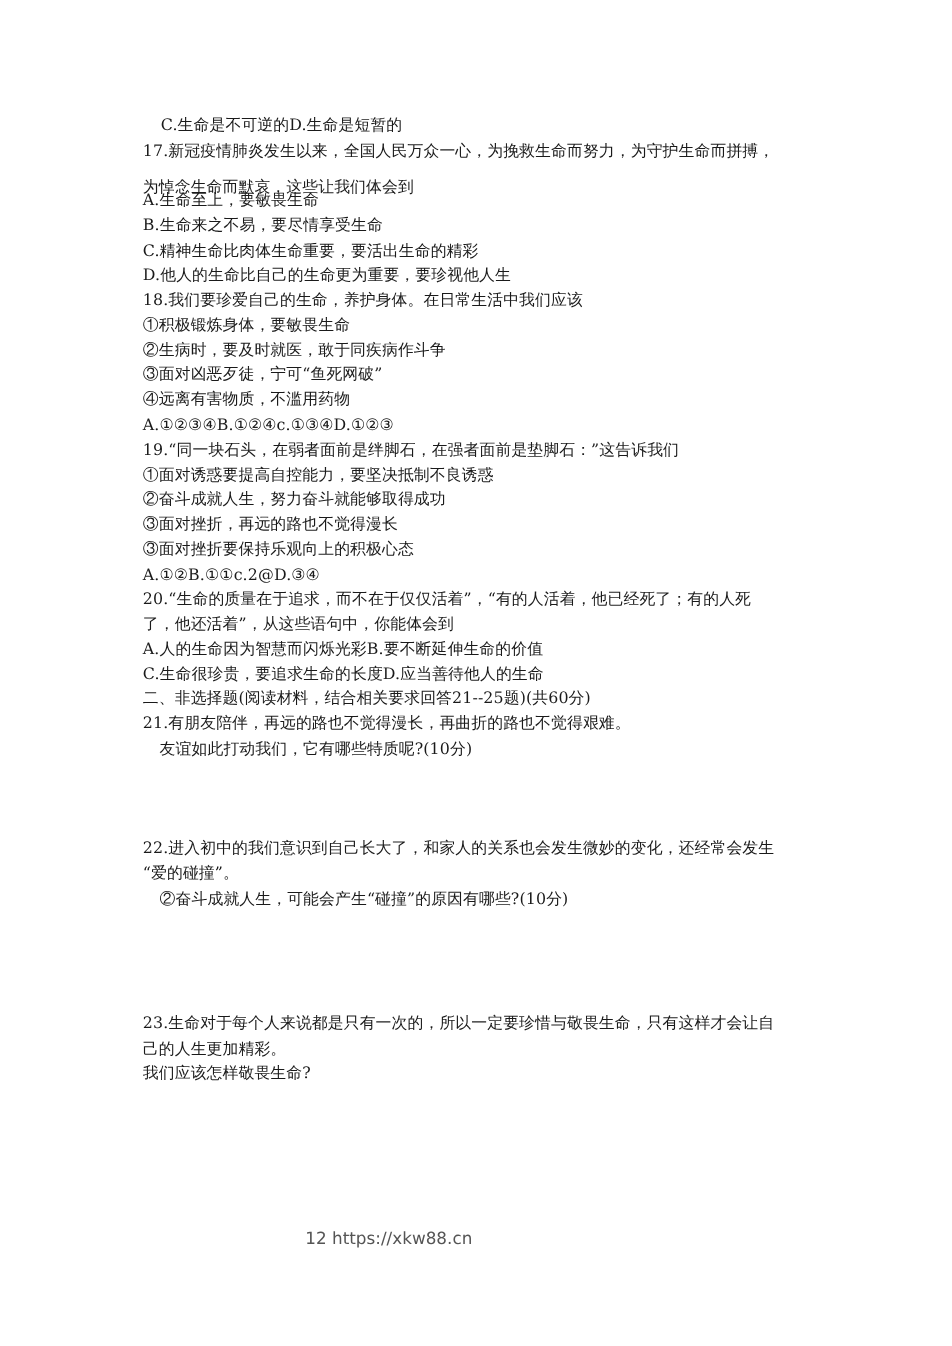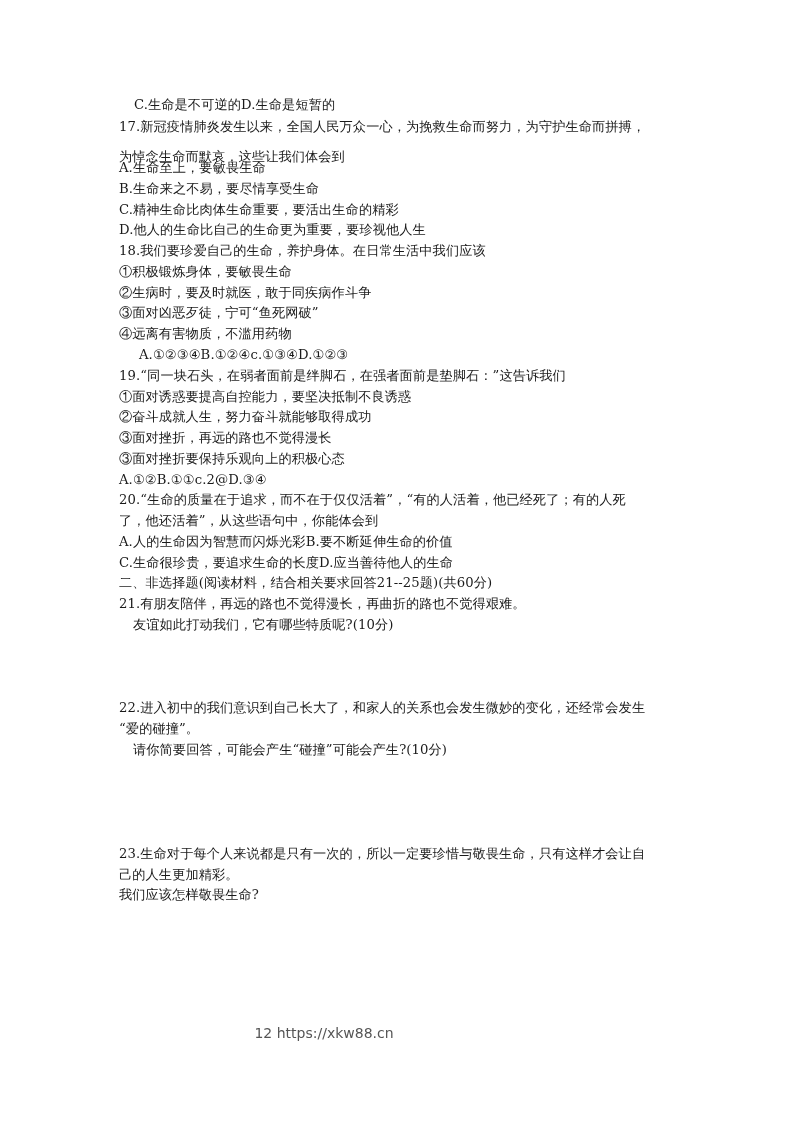--- a/index.html
+++ b/index.html
@@ -30,35 +30,35 @@
       <div class="line" style="top: 147px;">为悼念生命而默哀，这些让我们体会到</div>
       <div class="line" style="top: 158px;">A.生命至上，要敏畏生命</div>
       <div class="line" style="top: 179px;">B.生命来之不易，要尽情享受生命</div>
       <div class="line" style="top: 200px;">C.精神生命比肉体生命重要，要活出生命的精彩</div>
       <div class="line" style="top: 220px;">D.他人的生命比自己的生命更为重要，要珍视他人生</div>
       <div class="line" style="top: 241px;">18.我们要珍爱自己的生命，养护身体。在日常生活中我们应该</div>
       <div class="line" style="top: 262px;">①积极锻炼身体，要敏畏生命</div>
       <div class="line" style="top: 283px;">②生病时，要及时就医，敢于同疾病作斗争</div>
       <div class="line" style="top: 303px;">③面对凶恶歹徒，宁可“鱼死网破”</div>
       <div class="line" style="top: 324px;">④远离有害物质，不滥用药物</div>
-      <div class="line" style="top: 345px; margin-left: 20px;">A.①②③④B.①②④c.①③④D.①②③</div>
+      <div class="line" style="top: 345px;">A.①②③④B.①②④c.①③④D.①②③</div>
       <div class="line" style="top: 366px;">19.“同一块石头，在弱者面前是绊脚石，在强者面前是垫脚石：”这告诉我们</div>
       <div class="line" style="top: 387px;">①面对诱惑要提高自控能力，要坚决抵制不良诱惑</div>
       <div class="line" style="top: 407px;">②奋斗成就人生，努力奋斗就能够取得成功</div>
       <div class="line" style="top: 428px;">③面对挫折，再远的路也不觉得漫长</div>
       <div class="line" style="top: 449px;">③面对挫折要保持乐观向上的积极心态</div>
       <div class="line" style="top: 470px;">A.①②B.①①c.2@D.③④</div>
       <div class="line" style="top: 490px;">20.“生命的质量在于追求，而不在于仅仅活着”，“有的人活着，他已经死了；有的人死</div>
       <div class="line" style="top: 511px;">了，他还活着”，从这些语句中，你能体会到</div>
       <div class="line" style="top: 532px;">A.人的生命因为智慧而闪烁光彩B.要不断延伸生命的价值</div>
       <div class="line" style="top: 553px;">C.生命很珍贵，要追求生命的长度D.应当善待他人的生命</div>
       <div class="line" style="top: 573px;">二、非选择题(阅读材料，结合相关要求回答21--25题)(共60分)</div>
       <div class="line" style="top: 594px;">21.有朋友陪伴，再远的路也不觉得漫长，再曲折的路也不觉得艰难。</div>
       <div class="line indent" style="top: 615px;">友谊如此打动我们，它有哪些特质呢?(10分)</div>
       <div class="line" style="top: 698px;">22.进入初中的我们意识到自己长大了，和家人的关系也会发生微妙的变化，还经常会发生</div>
       <div class="line" style="top: 719px;">“爱的碰撞”。</div>
-      <div class="line indent" style="top: 740px;">请你简要回答，可能会产生“碰撞”可能会产生?(10分)</div>
+      <div class="line indent" style="top: 740px;">②奋斗成就人生，可能会产生“碰撞”的原因有哪些?(10分)</div>
       <div class="line" style="top: 844px;">23.生命对于每个人来说都是只有一次的，所以一定要珍惜与敬畏生命，只有这样才会让自</div>
       <div class="line" style="top: 865px;">己的人生更加精彩。</div>
       <div class="line" style="top: 885px; text-align: right;">我们应该怎样敬畏生命?</div>
     </div>
   <div class="footer">12 https://xkw88.cn</div>
 </div>
 
 </body></html>

